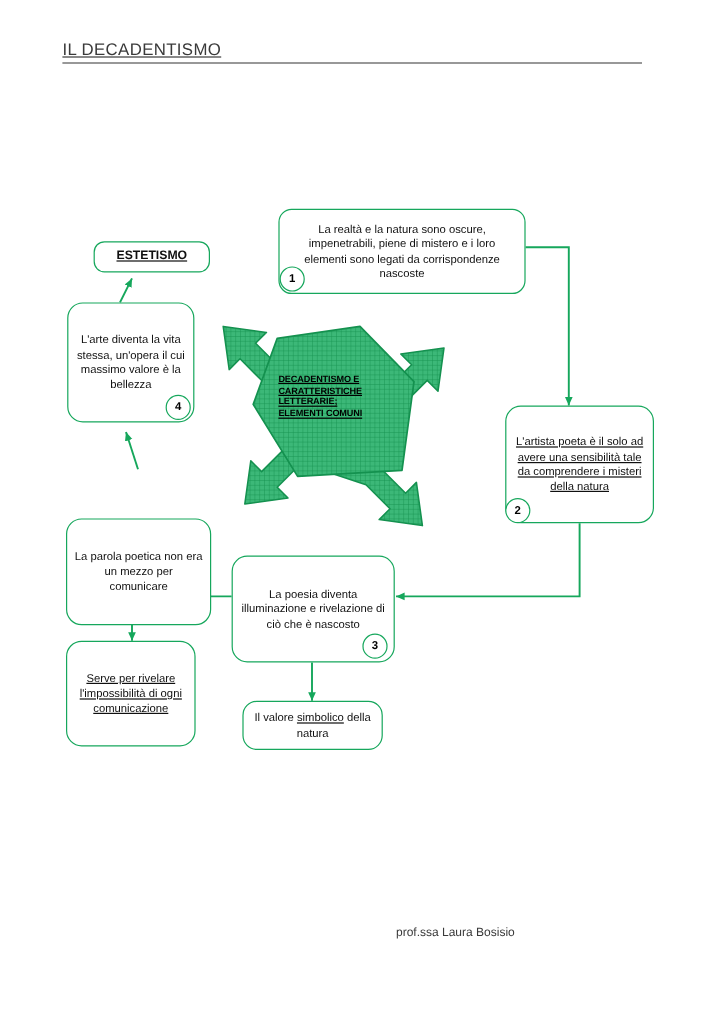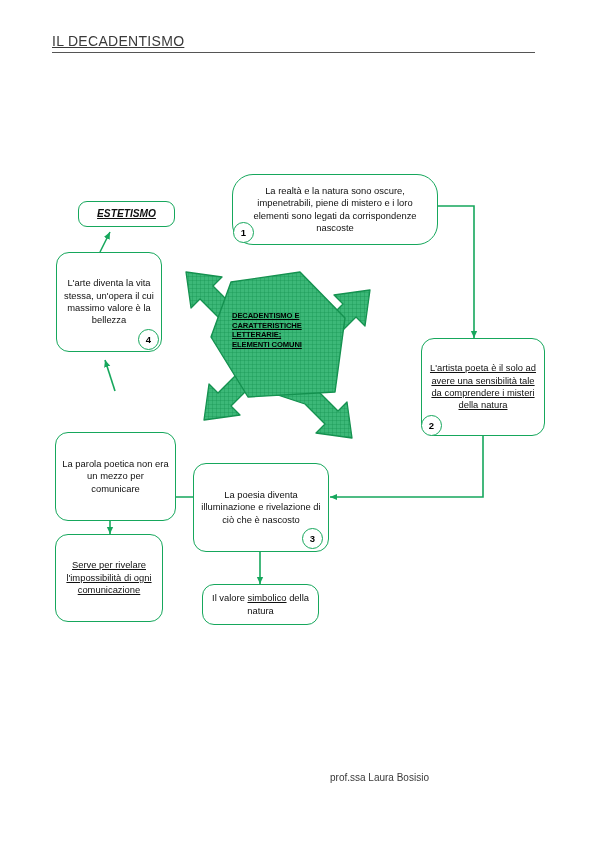--- a/index.html
+++ b/index.html
@@ -61,25 +61,25 @@
     font-weight:bold;
     display:flex; align-items:center; justify-content:center;
   }
 
   
   #node-estetismo {
     left:78px; top:201px; width:97px; height:26px;
     border-width:1.8px; border-radius:9px;
   }
   #node-estetismo .txt {
-    font-weight:bold; font-style:italic; font-size:10.2px;
+    font-weight:bold; font-size:10.2px;
     text-decoration:underline;
   }
 
-  #node-1 { left:232px; top:174px; width:206px; height:71px; border-radius:21px; }
+  #node-1 { left:232px; top:174px; width:206px; height:71px; border-radius:11px; }
   #badge-1 { left:233px; top:222px; }
 
   #node-2 { left:421px; top:338px; width:124px; height:98px; border-radius:13px;text-decoration:underline; }
   #badge-2 { left:421px; top:415px; }
 
   #node-3 { left:193px; top:463px; width:136px; height:89px; border-radius:13px; }
   #badge-3 { left:302px; top:528px; }
 
   #node-4 { left:56px; top:252px; width:106px; height:100px; border-radius:13px; }
   #badge-4 { left:138px; top:329px; }

